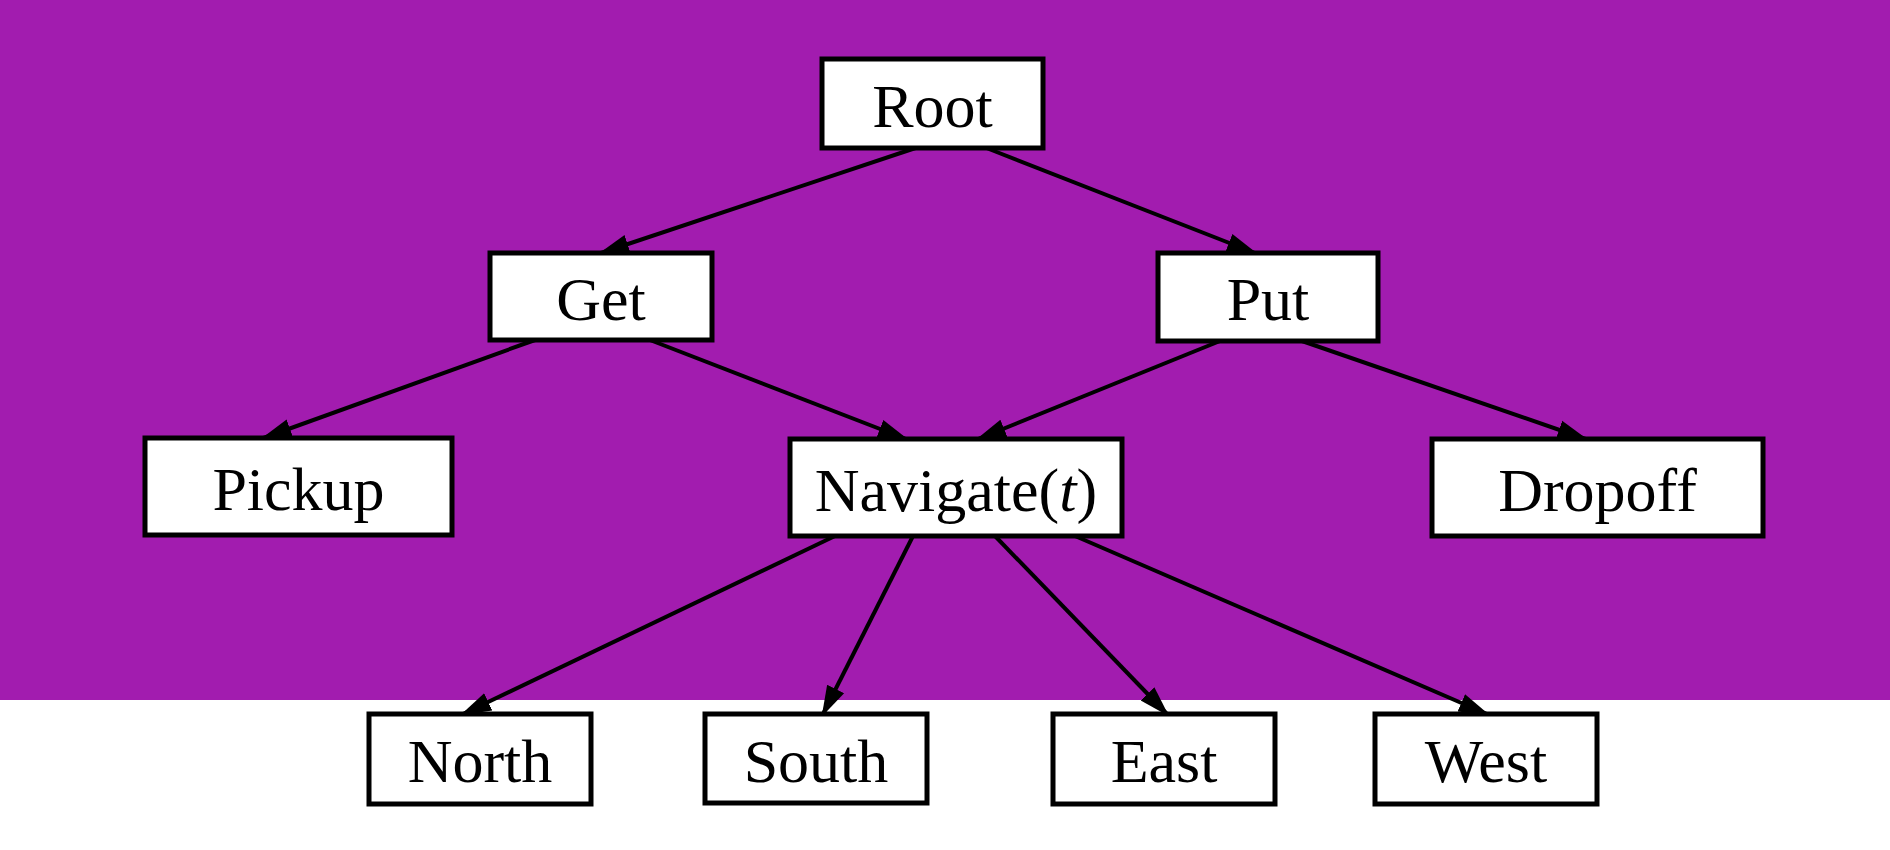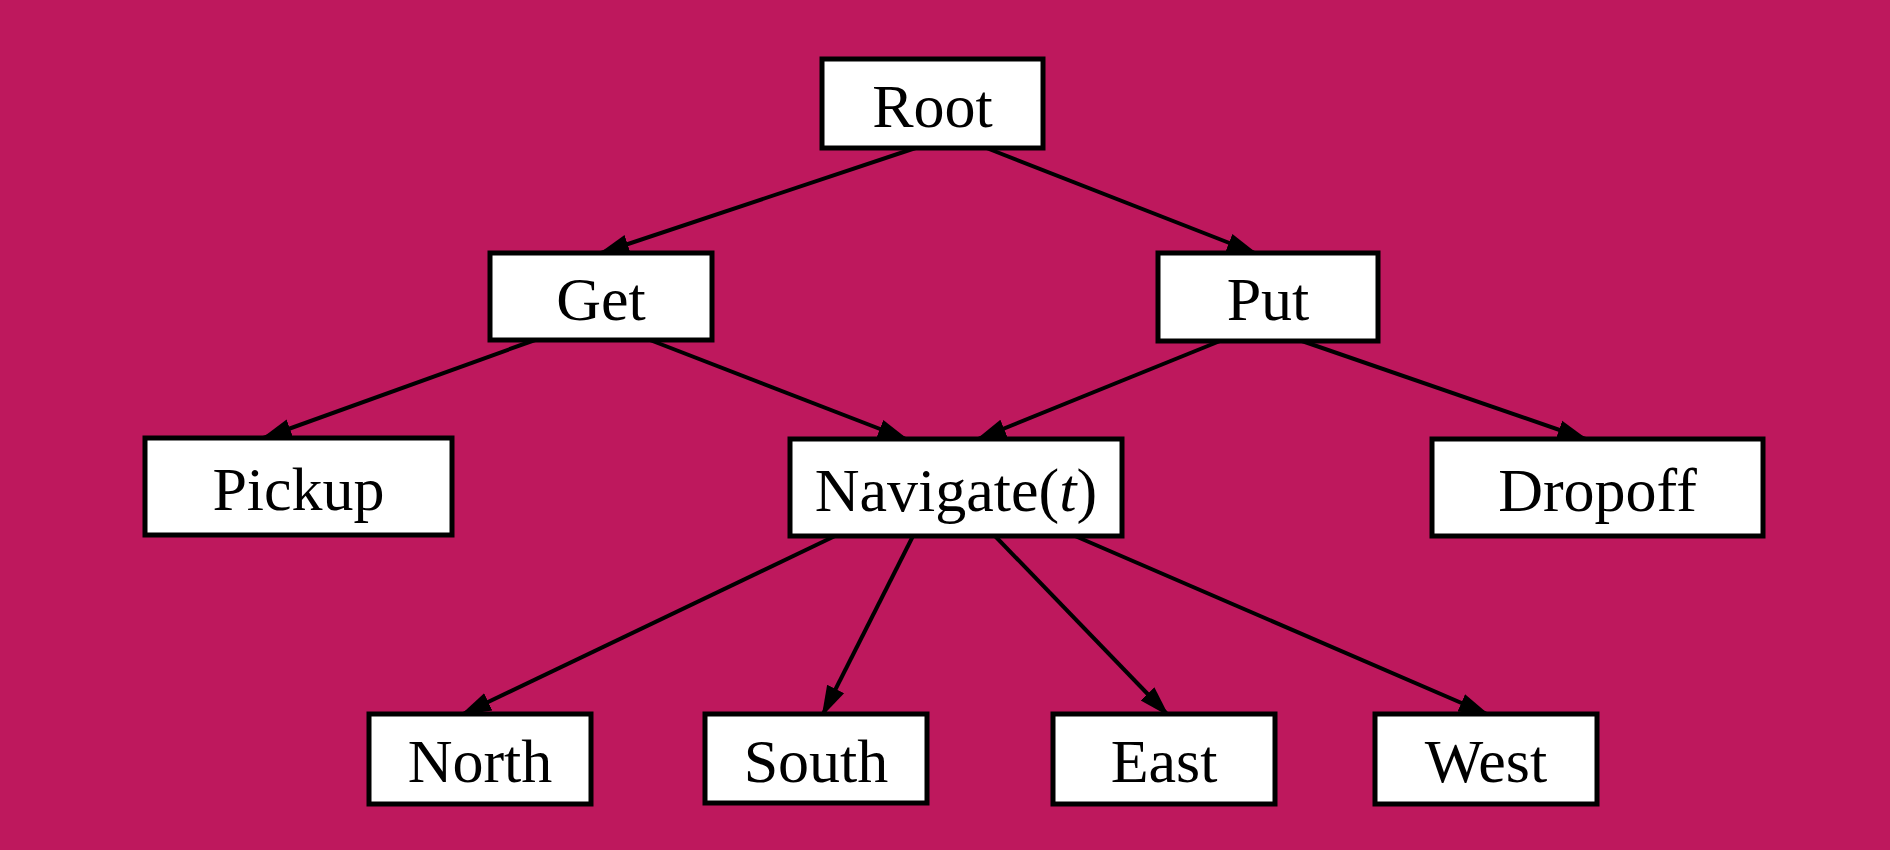--- a/index.html
+++ b/index.html
@@ -6,22 +6,22 @@
     margin: 0;
     padding: 0;
     background: #ffffff;
     width: 1890px;
     height: 850px;
     overflow: hidden;
   }
   #diagram-wrap {
     position: relative;
     width: 1890px;
-    height: 850px;
-    background: #be185d;
+    height: 700px;
+    background: #a21caf;
   }
   svg text {
     font-family: "Liberation Serif", "DejaVu Serif", serif;
   }
 </style>
 </head>
 <body>
 
 <div id="diagram-wrap">
   <svg id="tree-svg" width="1890" height="850" viewBox="0 0 1890 850" xmlns="http://www.w3.org/2000/svg">

